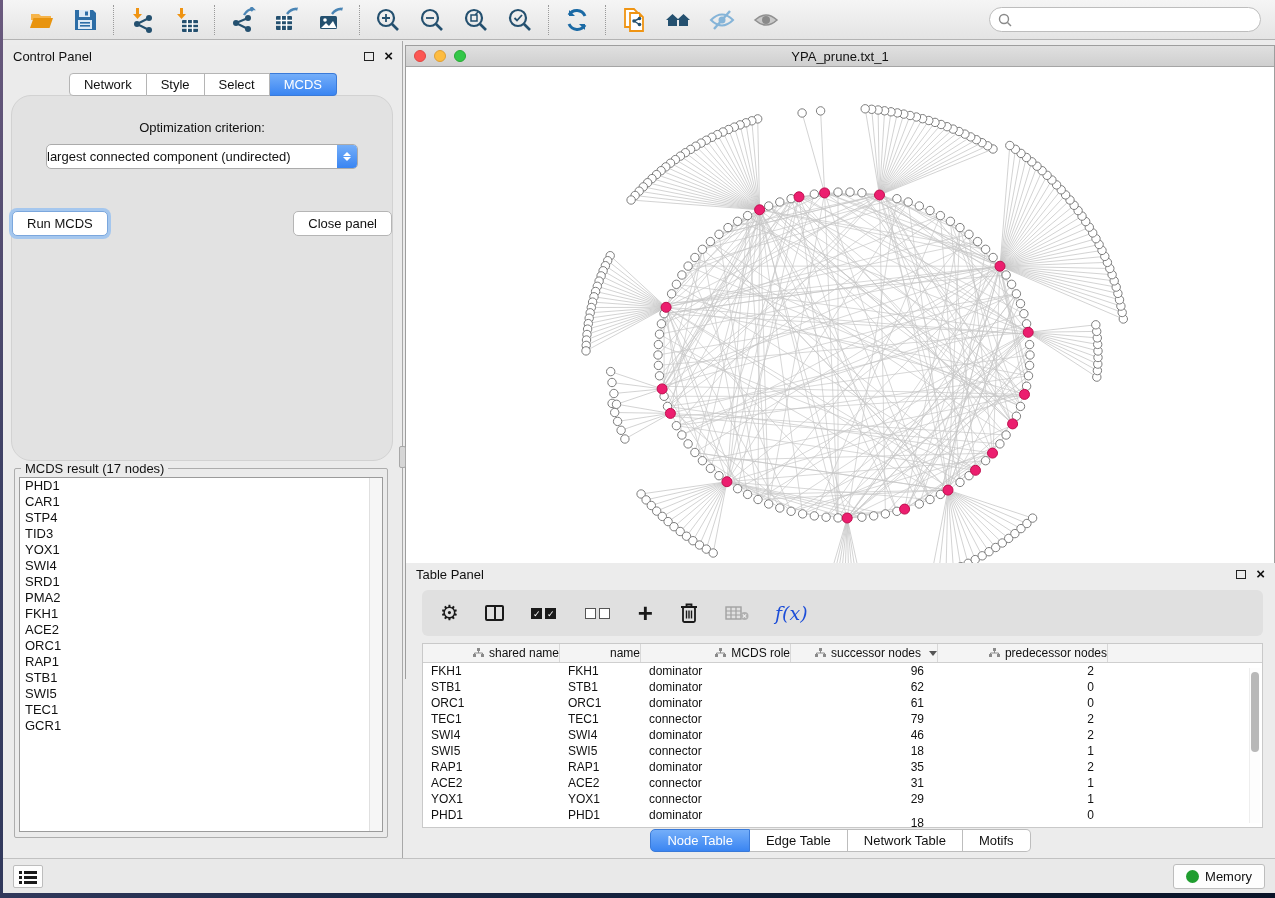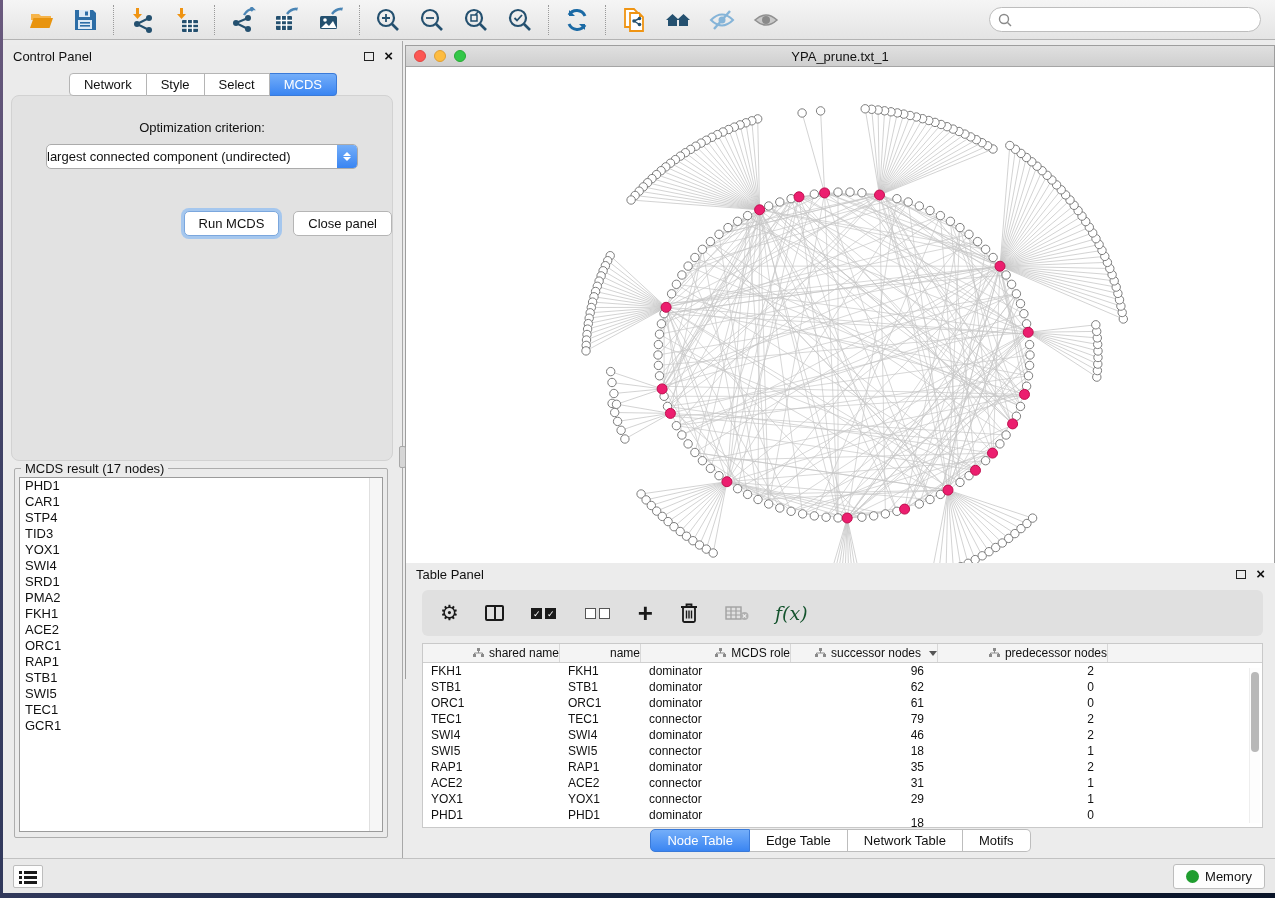--- a/index.html
+++ b/index.html
@@ -27,30 +27,30 @@
   .panel-title { font-size:13px; color:#111; }
   .panel-winbtns { margin-left:auto; display:flex; align-items:center; gap:10px; }
   .float-btn { width:10px; height:9px; border:1.5px solid #222; display:inline-block; }
   .close-btn { font-size:15px; font-weight:700; color:#111; line-height:10px; }
   .cp-tabs { position:absolute; left:0; right:0; top:28px; display:flex; justify-content:center; z-index:2; }
   .tab { font-size:13px; padding:3px 14px; background:#fff; border:1px solid #b5b5b5; border-left:none; color:#111; cursor:default; }
   .tab:first-child { border-left:1px solid #b5b5b5; border-radius:4px 0 0 4px; }
   .tab:last-child { border-radius:0 4px 4px 0; }
   .tab.active { background:linear-gradient(#74aef9,#3a85f2); color:#fff; border-color:#3a7ad8; }
   .cp-content { position:absolute; left:6px; right:8px; top:50px; height:366px;
-    background:#e2e2e2; border-radius:8px; border:1px solid #d2d2d2; }
+    background:#e2e2e2; border-radius:20px; border:1px solid #d2d2d2; }
   .opt-label { text-align:center; margin-top:24px; font-size:13px; color:#111; }
   .dropdown { position:absolute; left:34px; right:34px; top:48px; height:25px; background:#fff;
     border:1px solid #ababab; border-radius:5px; display:flex; align-items:center; }
   .dropdown .dd-text { flex:1; font-size:13px; padding-left:0; color:#111; white-space:nowrap; }
   .dd-stepper { width:20px; height:23px; margin-right:0px; border-radius:0 4px 4px 0;
     background:linear-gradient(#74aef9,#3a85f2); display:flex; flex-direction:column; align-items:center; justify-content:center; gap:1px; }
   .dd-stepper .ar { width:0; height:0; border-left:4px solid transparent; border-right:4px solid transparent; }
   .ar.up { border-bottom:4px solid #fff; } .ar.down { border-top:4px solid #fff; }
-  .btn-row { position:absolute; top:115px; left:0; right:0; display:flex; justify-content:flex-end; gap:14px; }
+  .btn-row { position:absolute; top:115px; left:0; right:0; display:flex; justify-content:space-between; gap:14px; }
   .btn { font-size:13px; color:#111; background:#fff; border:1px solid #b5b5b5; border-radius:5px; padding:4px 14px; cursor:default; }
   .btn.focused { box-shadow:0 0 0 3px #a5c7ee; border-color:#7ba7dd; }
 
   .fieldset { position:absolute; left:9px; right:13px; top:423px; height:370px;
     border:1px solid #adadad; border-radius:2px; }
   .fieldset .legend { position:absolute; top:-8px; left:6px; background:#ebebeb; padding:0 4px; font-size:13px; color:#111; }
   .result-list { position:absolute; left:4px; right:4px; top:8px; bottom:5px; background:#fff;
     border:1px solid #9b9b9b; overflow:hidden; }
   .result-scroll { position:absolute; top:0; bottom:0; right:0; width:13px; background:#f6f6f6; border-left:1px solid #e0e0e0; }
   .list-item { font-size:13px; color:#111; line-height:16px; padding-left:5px; }
@@ -76,21 +76,21 @@
   .tp-toolbar { position:absolute; left:16px; right:12px; top:27px; height:46px; background:#e0e0e0;
     border-radius:6px; display:flex; align-items:center; gap:26px; padding-left:18px; }
   .tp-icon { display:flex; align-items:center; justify-content:center; height:30px; cursor:default; }
   .gear-glyph { font-size:21px; color:#1a1a1a; }
   .col-glyph { width:19px; height:16px; border:2px solid #1a1a1a; border-radius:2px; position:relative; }
   .col-glyph::after { content:""; position:absolute; left:50%; top:0; bottom:0; width:2px; background:#1a1a1a; }
   .cb { width:11px; height:11px; display:inline-block; margin:0 1.5px; }
   .cb.checked { background:#1a1a1a; color:#fff; font-size:9px; line-height:11px; text-align:center; border:1px solid #1a1a1a; }
   .cb.empty { background:#fff; border:1.5px solid #555; }
   .plus-glyph { font-size:26px; font-weight:700; color:#1a1a1a; line-height:20px; }
-  .fx { font-family:"DejaVu Serif", serif; font-style:italic; font-size:19px; color:#14532d; }
+  .fx { font-family:"DejaVu Serif", serif; font-style:italic; font-size:19px; color:#1d4ed8; }
 
   .node-table { position:absolute; left:16px; right:12px; top:80px; bottom:30px; background:#fff; border:1px solid #c9c9c9; }
   .nt-head { display:flex; height:19px; background:#f4f4f4; border-bottom:1px solid #cfcfcf; font-size:12px; color:#111; }
   .th { display:flex; align-items:center; justify-content:flex-end; gap:5px; border-right:1px solid #d8d8d8; height:100%; }
   .tree-ic { width:11px; height:10px; }
   .sort-ar { width:0; height:0; border-left:4px solid transparent; border-right:4px solid transparent; border-top:5px solid #555; margin-left:3px; }
   .nt-body { font-size:12px; color:#111; }
   .tr { display:flex; height:16px; align-items:center; }
   .td { height:16px; line-height:16px; }
   .td.c0 { padding-left:8px; } .td.c1 { padding-left:8px; } .td.c2 { padding-left:8px; }

